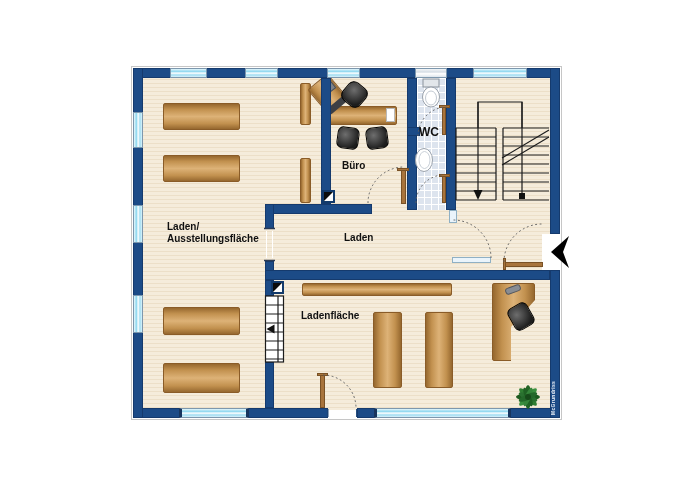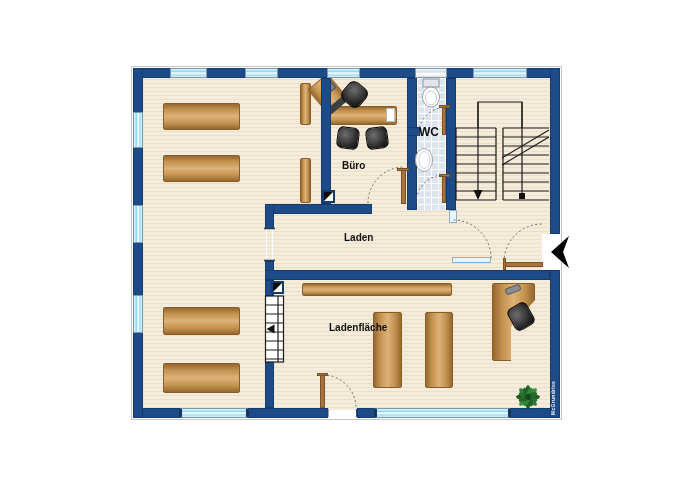--- a/index.html
+++ b/index.html
@@ -108,24 +108,28 @@
   <div class="leaf" style="left:439px;top:105px;width:11px;height:3px;"></div>
   <div class="leaf" style="left:442px;top:176px;width:4px;height:27px;"></div>
   <div class="leaf" style="left:439px;top:174px;width:11px;height:3px;"></div>
   <div class="leaf light" style="left:452px;top:257px;width:39px;height:6px;"></div>
   <div class="leaf light" style="left:449px;top:210px;width:8px;height:13px;"></div>
   <div class="leaf" style="left:503px;top:262px;width:40px;height:5px;"></div>
   <div class="leaf" style="left:503px;top:258px;width:3px;height:12px;"></div>
   <div class="leaf" style="left:320px;top:375px;width:5px;height:33px;"></div>
   <div class="leaf" style="left:317px;top:373px;width:11px;height:3px;"></div>
 
+  <div class="label lbl-11" style="left:167px;top:221px;">
+    <div>Laden/</div>
+    <div>Ausstellungsfläche</div>
+  </div>
   <div class="label lbl-11" style="left:342px;top:160px;">Büro</div>
   <div class="label lbl-wc" style="left:419px;top:127px;">WC</div>
   <div class="label lbl-11" style="left:344px;top:232px;">Laden</div>
-  <div class="label lbl-11" style="left:301px;top:322px;margin-left:28px;">Ladenfläche</div>
+  <div class="label lbl-11" style="left:301px;top:310px;">Ladenfläche</div>
 
   <div class="watermark" style="left:549px;top:363px;height:52px;">McGrundriss</div>
 
   <svg class="overlay" width="679" height="501" viewBox="0 0 679 501">
 
     <g stroke="#1c1c1c" stroke-width="1.2" fill="none">
       <path d="M478,128 L478,102 L522,102 L522,128"></path>
       <path d="M456,128 V200 M496,128 V200 M503,128 V200"></path>
       <path d="M456,128 H496 M456,137 H496 M456,146 H496 M456,155 H496 M456,164 H496 M456,173 H496 M456,182 H496 M456,191 H496 M456,200 H496"></path>
       <path d="M503,128 H549 M503,137 H549 M503,146 H549 M503,155 H549 M503,164 H549 M503,173 H549 M503,182 H549 M503,191 H549 M503,200 H549"></path>

